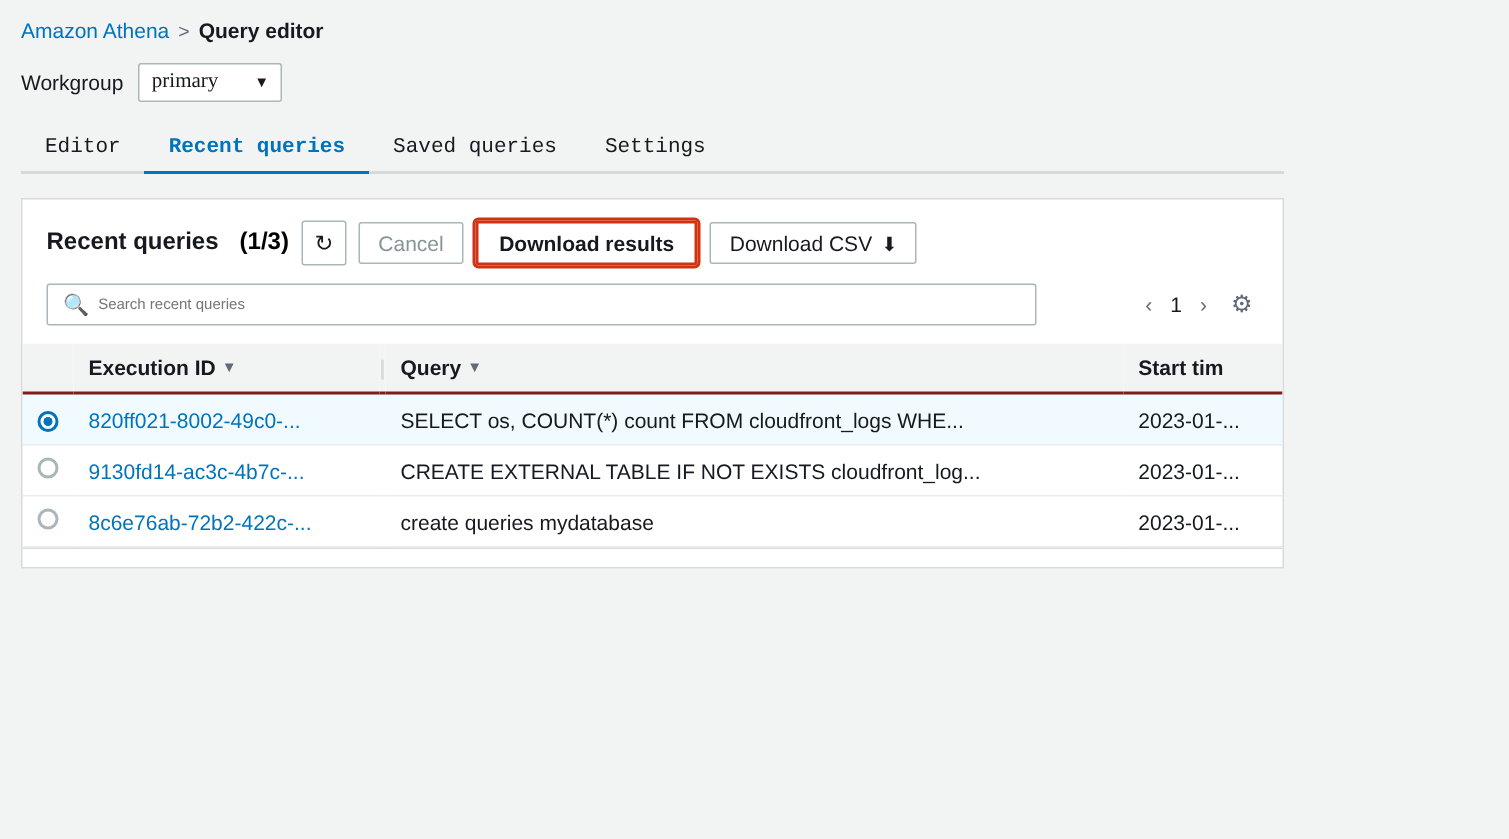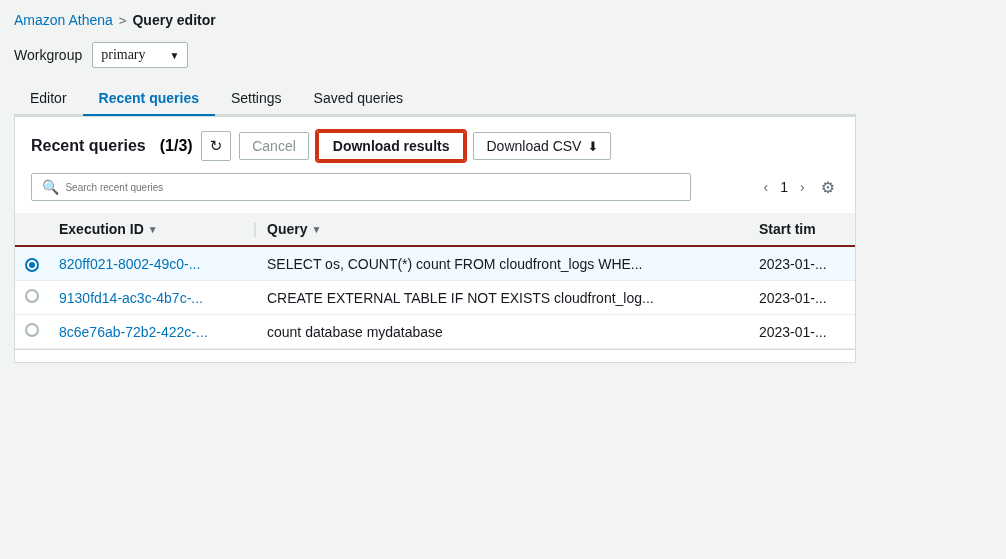--- a/index.html
+++ b/index.html
@@ -60,21 +60,22 @@
       font-family: Liberation Serif, serif;
     }
     .workgroup-select .arrow {
       font-size: 10px;
       color: #16191f;
     }
     
     .tabs {
       display: flex;
       border-bottom: 2px solid #d5dbdb;
-      margin-bottom: 0;
+      margin-bottom: 16px;
+      font-family: Liberation Mono, monospace;
     }
     .tab {
       padding: 8px 16px;
       cursor: pointer;
       font-size: 14px;
       color: #16191f;
       border-bottom: 2px solid transparent;
       margin-bottom: -2px;
       user-select: none;
     }
@@ -316,22 +317,22 @@
     <span class="workgroup-label">Workgroup</span>
     <div class="workgroup-select">
       <span>primary</span>
       <span class="arrow">▼</span>
     </div>
   </div>
 
   <div class="tabs">
     <div class="tab">Editor</div>
     <div class="tab active">Recent queries</div>
+    <div class="tab">Saved queries</div>
     <div class="tab">Settings</div>
-    <div class="tab">Saved queries</div>
   </div>
 
   <div class="outer-border">
     <div style="padding:14px 16px 0 16px;">
 
       <div class="toolbar">
         <span class="toolbar-title">Recent queries</span>
         <span class="toolbar-count">(1/3)</span>
         <button class="btn-refresh">
           <span style="font-size:15px;">↻</span>
@@ -406,21 +407,21 @@
           </tr>
 
           <tr>
             <td>
               <div class="radio-empty"></div>
             </td>
             <td>
               <a class="link-text">8c6e76ab-72b2-422c-...</a>
             </td>
             <td style="padding:0;width:4px;"></td>
-            <td>count database mydatabase</td>
+            <td>create queries mydatabase</td>
             <td>2023-01-...</td>
           </tr>
         </tbody>
       </table>
     </div>
 
     <div class="scrollbar-row">
       <div class="scrollbar-inner">
         <div style="width:200%; height:1px;"></div>
       </div>

